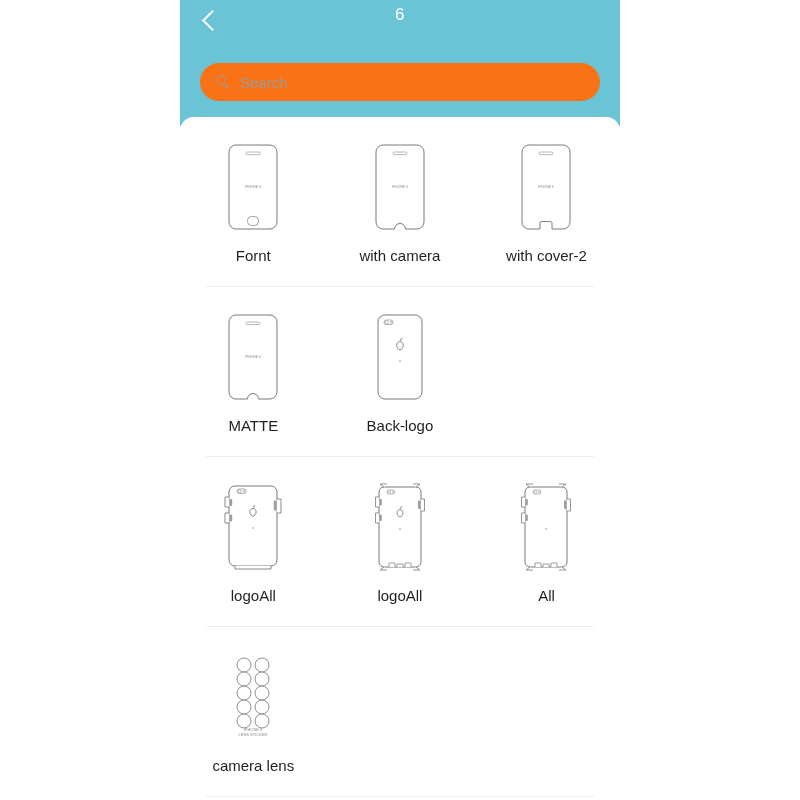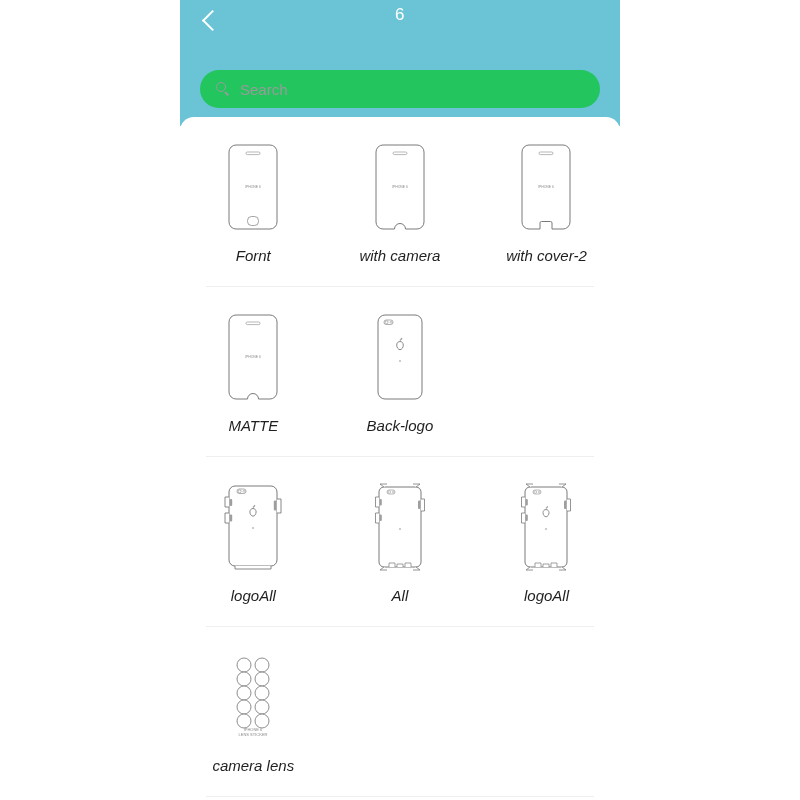--- a/index.html
+++ b/index.html
@@ -30,22 +30,22 @@
     border-bottom:2.4px solid #ffffff;
     transform:rotate(45deg);
   }
   .title{
     position:absolute;left:0;top:5px;width:440px;
     text-align:center;color:#ffffff;
     font-size:17px;letter-spacing:.5px;
     font-family:"Liberation Sans", sans-serif;
   }
   .searchbar{
-    position:absolute;left:20px;top:70px;width:400px;height:38px;
-    background:#22c55e;border-radius:19px;
+    position:absolute;left:20px;top:63px;width:400px;height:38px;
+    background:#f97316;border-radius:19px;
     display:flex;align-items:center;
     box-sizing:border-box;padding:0 16px;
   }
   .mag{
     position:relative;width:15px;height:15px;flex:0 0 auto;margin-right:9px;
   }
   .mag .ring{
     position:absolute;left:0;top:0;width:10px;height:10px;
     border:1.5px solid #9b9b9b;border-radius:50%;
     box-sizing:border-box;
@@ -80,21 +80,20 @@
   }
   .thumb{
     width:86px;height:92px;
     display:flex;align-items:center;justify-content:center;
   }
   .cell-label{
     margin-top:14px;
     font-size:15px;color:#1f1f1f;
     font-family:"Liberation Sans", sans-serif;
     text-align:center;
-    font-style:italic;
   }
   .divider{
     height:1px;background:#efefef;
     margin:22px 26px 0 26px;
   }
   svg{display:block;}
 </style>
 </head>
 <body>
 
@@ -210,46 +209,46 @@
           <svg width="56" height="88" viewBox="0 0 56 88">
             <path d="M12,4 H44 a5,5 0 0 1 5,5 V79 a5,5 0 0 1 -5,5 H12 a5,5 0 0 1 -5,-5 V9 a5,5 0 0 1 5,-5 Z" fill="#fff" stroke="#7a7a7a" stroke-width="1"></path>
             <path d="M12,4 L8,1 H15 M44,4 L48,1 H41 M12,84 L8,87 H15 M44,84 L48,87 H41" fill="#fff" stroke="#7a7a7a" stroke-width=".8"></path>
             <path d="M7,14 H3.5 V24 H7 M7,30 H3.5 V40 H7 M49,16 H52.5 V28 H49" fill="#fff" stroke="#7a7a7a" stroke-width=".8"></path>
             <rect x="7.4" y="16" width="2.4" height="6.5" rx="1" fill="#9e9e9e"></rect>
             <rect x="7.4" y="31.5" width="2.4" height="6.5" rx="1" fill="#9e9e9e"></rect>
             <rect x="46" y="17.5" width="2.4" height="8.5" rx="1" fill="#9e9e9e"></rect>
             <rect x="15" y="7" width="8" height="4" rx="2" fill="#fff" stroke="#8a8a8a" stroke-width=".6"></rect>
             <circle cx="17.3" cy="9" r="1.3" fill="#fff" stroke="#8a8a8a" stroke-width=".5"></circle>
             <circle cx="21.2" cy="9" r=".9" fill="#fff" stroke="#8a8a8a" stroke-width=".45"></circle>
+            <path d="M28 26.5c-1.7 0-3 1.4-3 3.2 0 2.1 1.4 4.1 3 4.1s3-2 3-4.1c0-1.8-1.3-3.2-3-3.2z" fill="#fff" stroke="#7a7a7a" stroke-width=".85"></path>
+            <path d="M28.3 25.4c.8-.2 1.5-1 1.4-1.9-.8.1-1.6.9-1.4 1.9z" fill="#fff" stroke="#7a7a7a" stroke-width=".65"></path>
             <circle cx="28" cy="46" r="1" fill="#bdbdbd"></circle>
             <path d="M17,84 V80 H23 V84 M25,84 V81 H31 V84 M33,84 V80 H39 V84" fill="#fff" stroke="#7a7a7a" stroke-width=".7"></path>
           </svg>
         </div>
-        <div class="cell-label">All</div>
+        <div class="cell-label">logoAll</div>
       </div>
 
       <div class="cell">
         <div class="thumb">
           <svg width="56" height="88" viewBox="0 0 56 88">
             <path d="M12,4 H44 a5,5 0 0 1 5,5 V79 a5,5 0 0 1 -5,5 H12 a5,5 0 0 1 -5,-5 V9 a5,5 0 0 1 5,-5 Z" fill="#fff" stroke="#7a7a7a" stroke-width="1"></path>
             <path d="M12,4 L8,1 H15 M44,4 L48,1 H41 M12,84 L8,87 H15 M44,84 L48,87 H41" fill="#fff" stroke="#7a7a7a" stroke-width=".8"></path>
             <path d="M7,14 H3.5 V24 H7 M7,30 H3.5 V40 H7 M49,16 H52.5 V28 H49" fill="#fff" stroke="#7a7a7a" stroke-width=".8"></path>
             <rect x="7.4" y="16" width="2.4" height="6.5" rx="1" fill="#9e9e9e"></rect>
             <rect x="7.4" y="31.5" width="2.4" height="6.5" rx="1" fill="#9e9e9e"></rect>
             <rect x="46" y="17.5" width="2.4" height="8.5" rx="1" fill="#9e9e9e"></rect>
             <rect x="15" y="7" width="8" height="4" rx="2" fill="#fff" stroke="#8a8a8a" stroke-width=".6"></rect>
             <circle cx="17.3" cy="9" r="1.3" fill="#fff" stroke="#8a8a8a" stroke-width=".5"></circle>
             <circle cx="21.2" cy="9" r=".9" fill="#fff" stroke="#8a8a8a" stroke-width=".45"></circle>
-            <path d="M28 26.5c-1.7 0-3 1.4-3 3.2 0 2.1 1.4 4.1 3 4.1s3-2 3-4.1c0-1.8-1.3-3.2-3-3.2z" fill="#fff" stroke="#7a7a7a" stroke-width=".85"></path>
-            <path d="M28.3 25.4c.8-.2 1.5-1 1.4-1.9-.8.1-1.6.9-1.4 1.9z" fill="#fff" stroke="#7a7a7a" stroke-width=".65"></path>
             <circle cx="28" cy="46" r="1" fill="#bdbdbd"></circle>
             <path d="M17,84 V80 H23 V84 M25,84 V81 H31 V84 M33,84 V80 H39 V84" fill="#fff" stroke="#7a7a7a" stroke-width=".7"></path>
           </svg>
         </div>
-        <div class="cell-label">logoAll</div>
+        <div class="cell-label">All</div>
       </div>
     </div>
     <div class="divider"></div>
 
     <div class="grid-row">
       <div class="cell">
         <div class="thumb">
           <svg width="54" height="84" viewBox="0 0 54 84">
             <g fill="#fff" stroke="#8e8e8e" stroke-width="1">
               <circle cx="18" cy="10" r="7"></circle>

